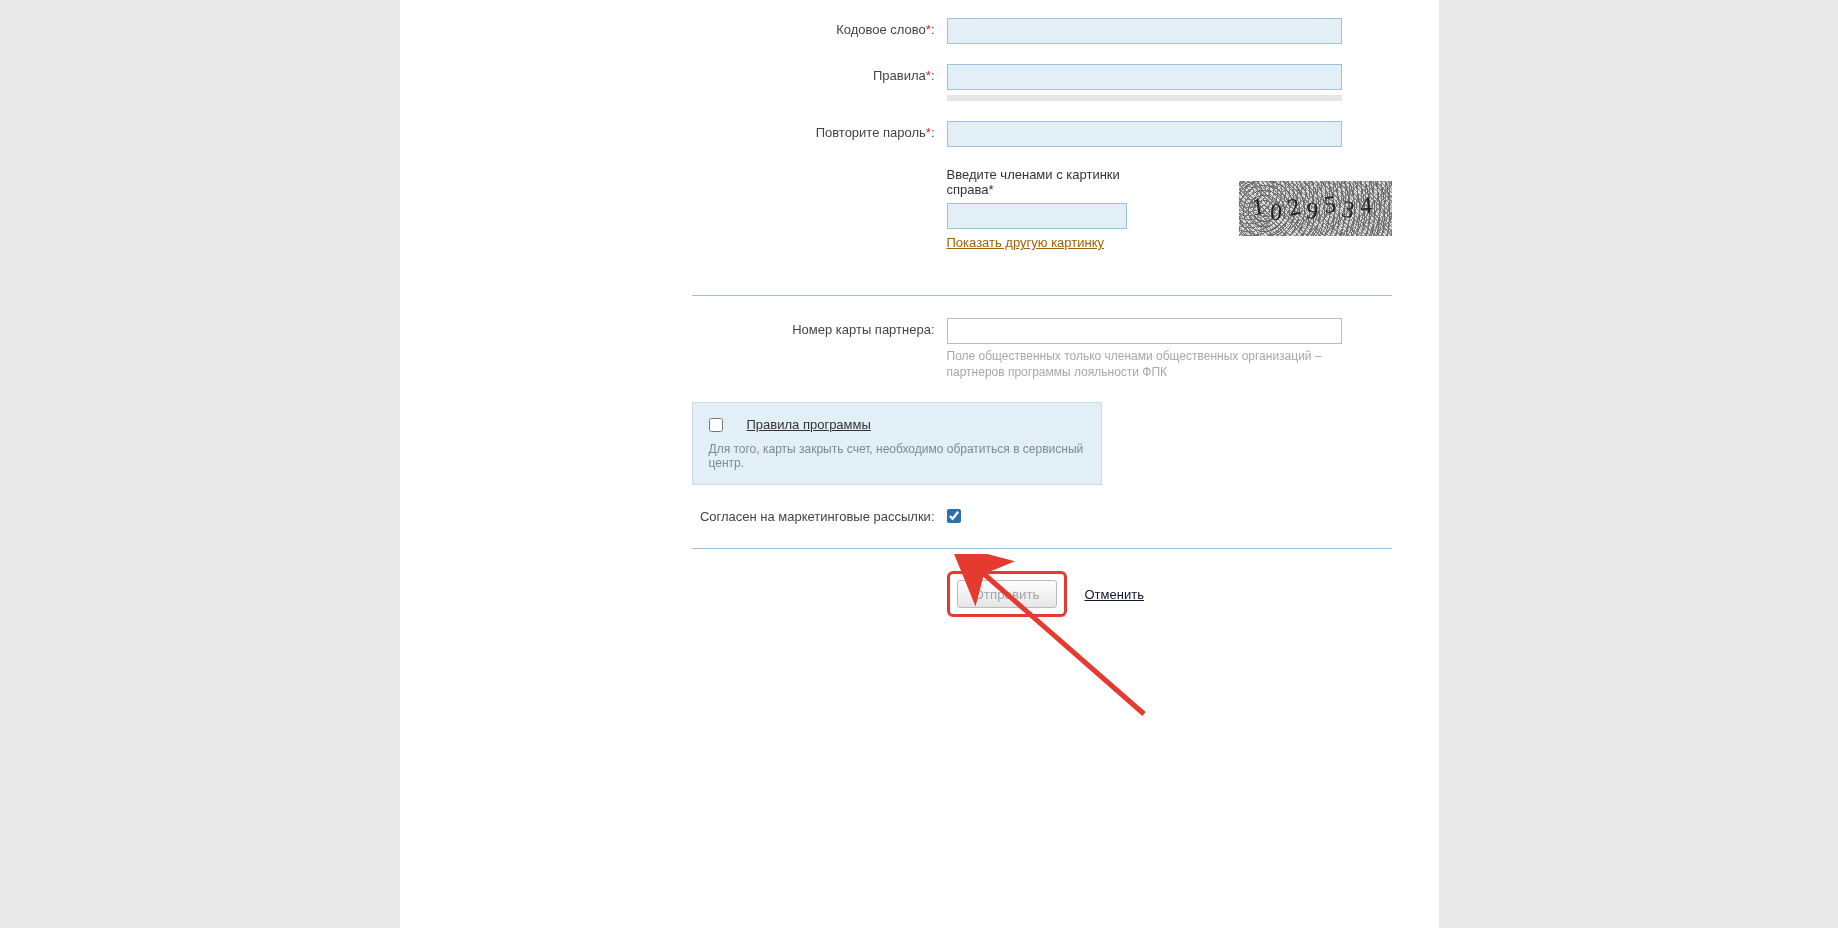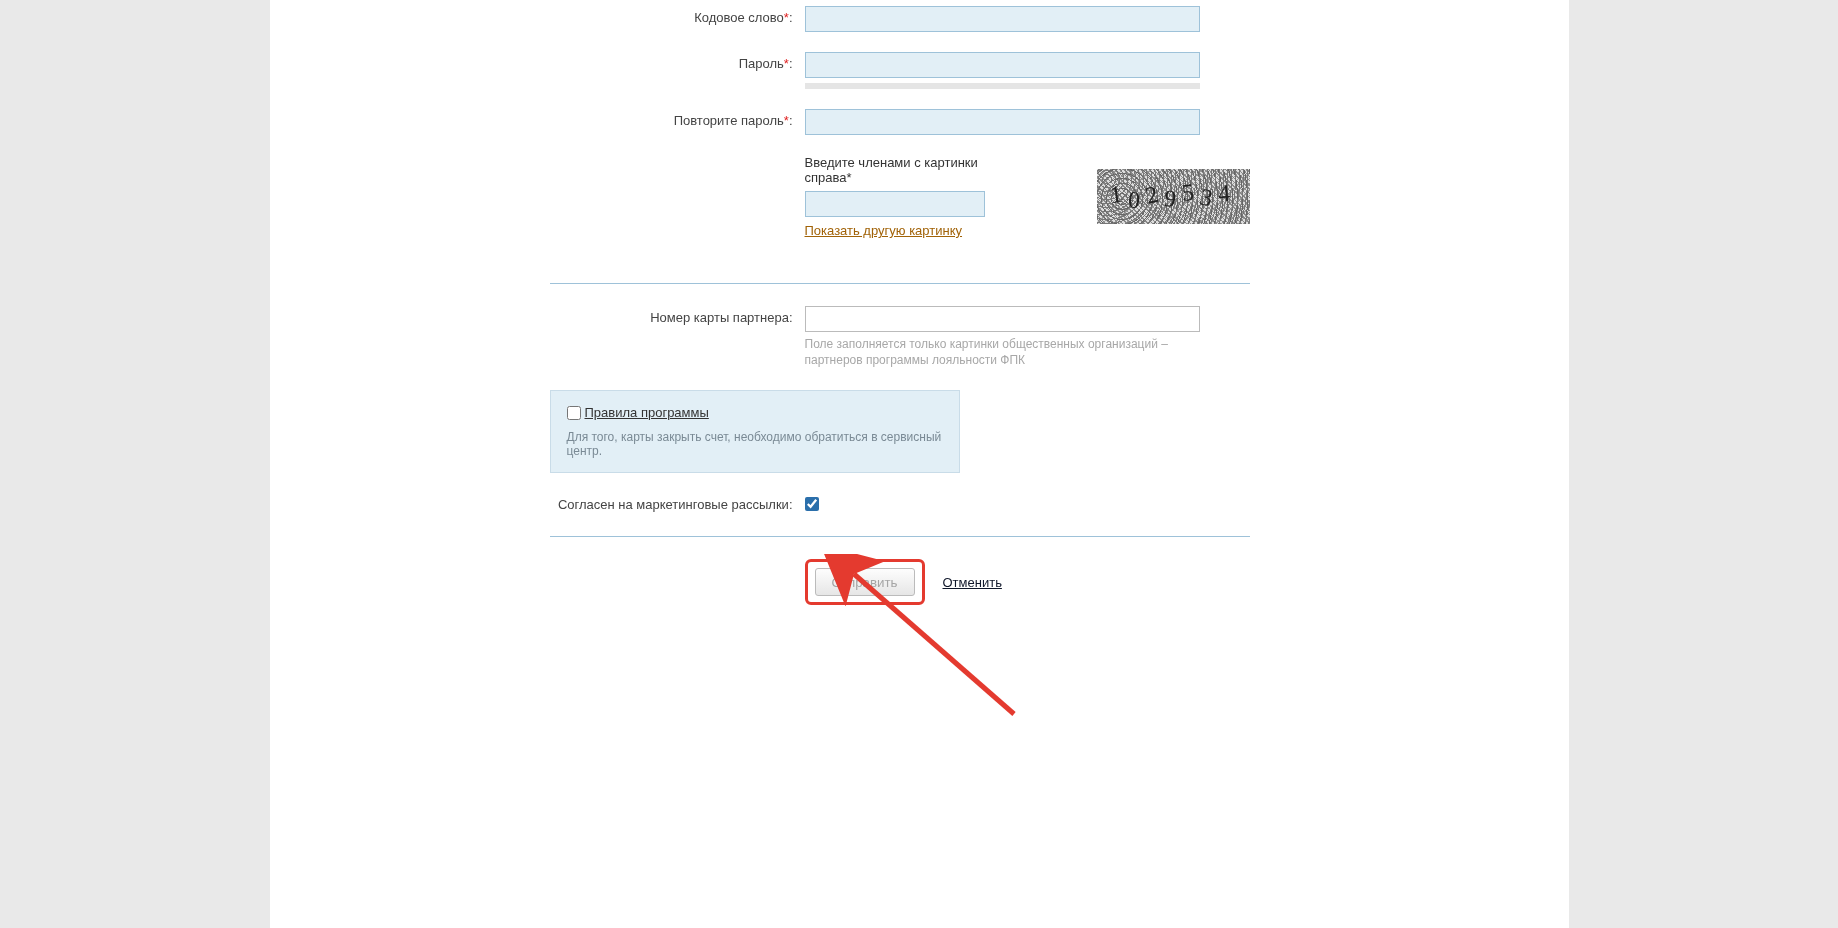--- a/index.html
+++ b/index.html
@@ -3,25 +3,25 @@
 <meta charset="utf-8">
 <style>
   * { box-sizing: border-box; margin: 0; padding: 0; }
   body {
     font-family: Tahoma, Arial, sans-serif;
     font-size: 13px;
     color: #333;
     background: #e9e9e9;
   }
   .outer {
-    width: 1299px;
+    width: 1039px;
     margin: 0 auto;
     background: #fff;
     min-height: 928px;
-    padding: 0;
+    padding: 12px;
     position: relative;
   }
   .content {
     width: 700px;
     margin-left: 280px;
     padding-top: 6px;
   }
   .row {
     display: flex;
     align-items: flex-start;
@@ -132,21 +132,21 @@
   }
   .consent-box {
     width: 410px;
     background: #e2eff6;
     border: 1px solid #c9dce8;
     padding: 14px 16px;
   }
   .consent-top {
     display: flex;
     align-items: center;
-    gap: 4px;
+    gap: 24px;
     margin-bottom: 10px;
   }
   .consent-top a {
     color: #333;
     text-decoration: underline;
   }
   .consent-note {
     color: #7a8a95;
     font-size: 12px;
   }
@@ -197,21 +197,21 @@
       <div class="label-col">
         <span>Кодовое слово</span><span class="req">*</span><span>:</span>
       </div>
       <div class="field-col">
         <input type="text" class="text" style="">
       </div>
     </div>
 
     <div class="row">
       <div class="label-col">
-        <span>Пароль</span><span class="req">*</span><span>:</span>
+        <span>Правила</span><span class="req">*</span><span>:</span>
       </div>
       <div class="field-col">
         <input type="password" class="text" style="">
         <div class="pw-strength"></div>
       </div>
     </div>
 
     <div class="row">
       <div class="label-col">
         <span>Повторите пароль</span><span class="req">*</span><span>:</span>
@@ -238,21 +238,21 @@
         </div>
       </div>
     </div>
 
     <hr class="section">
 
     <div class="row">
       <div class="label-col">Номер карты партнера:</div>
       <div class="field-col">
         <input type="text" class="plain" style="">
-        <div class="hint">Поле заполняется только картинки общественных организаций – партнеров программы лояльности ФПК</div>
+        <div class="hint">Поле общественных только членами общественных организаций – партнеров программы лояльности ФПК</div>
       </div>
     </div>
 
     <div class="row" style="margin-top:22px;">
       <div class="field-col">
         <div class="consent-box">
           <div class="consent-top">
             <input type="checkbox" class="chk" style="">
             <a href="#">Правила программы</a>
           </div>

